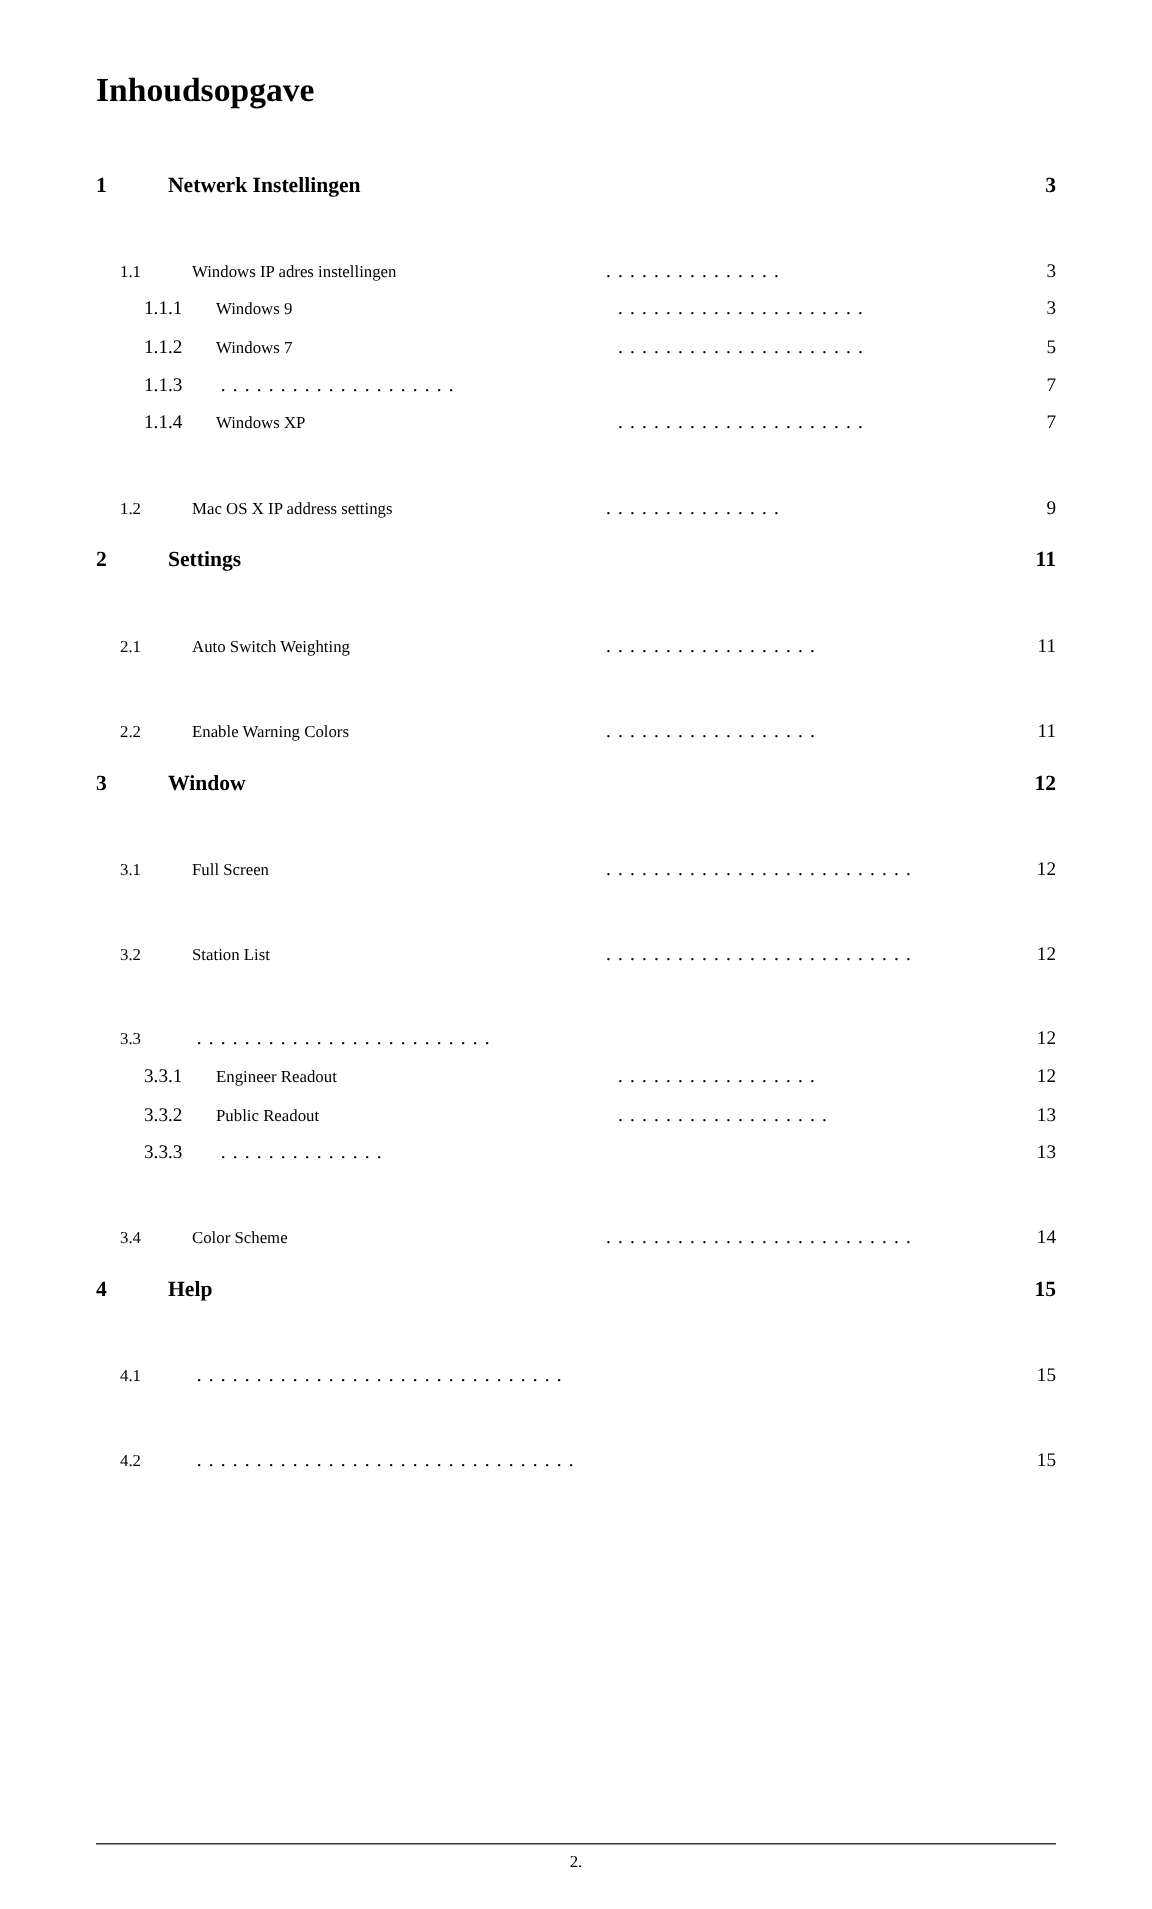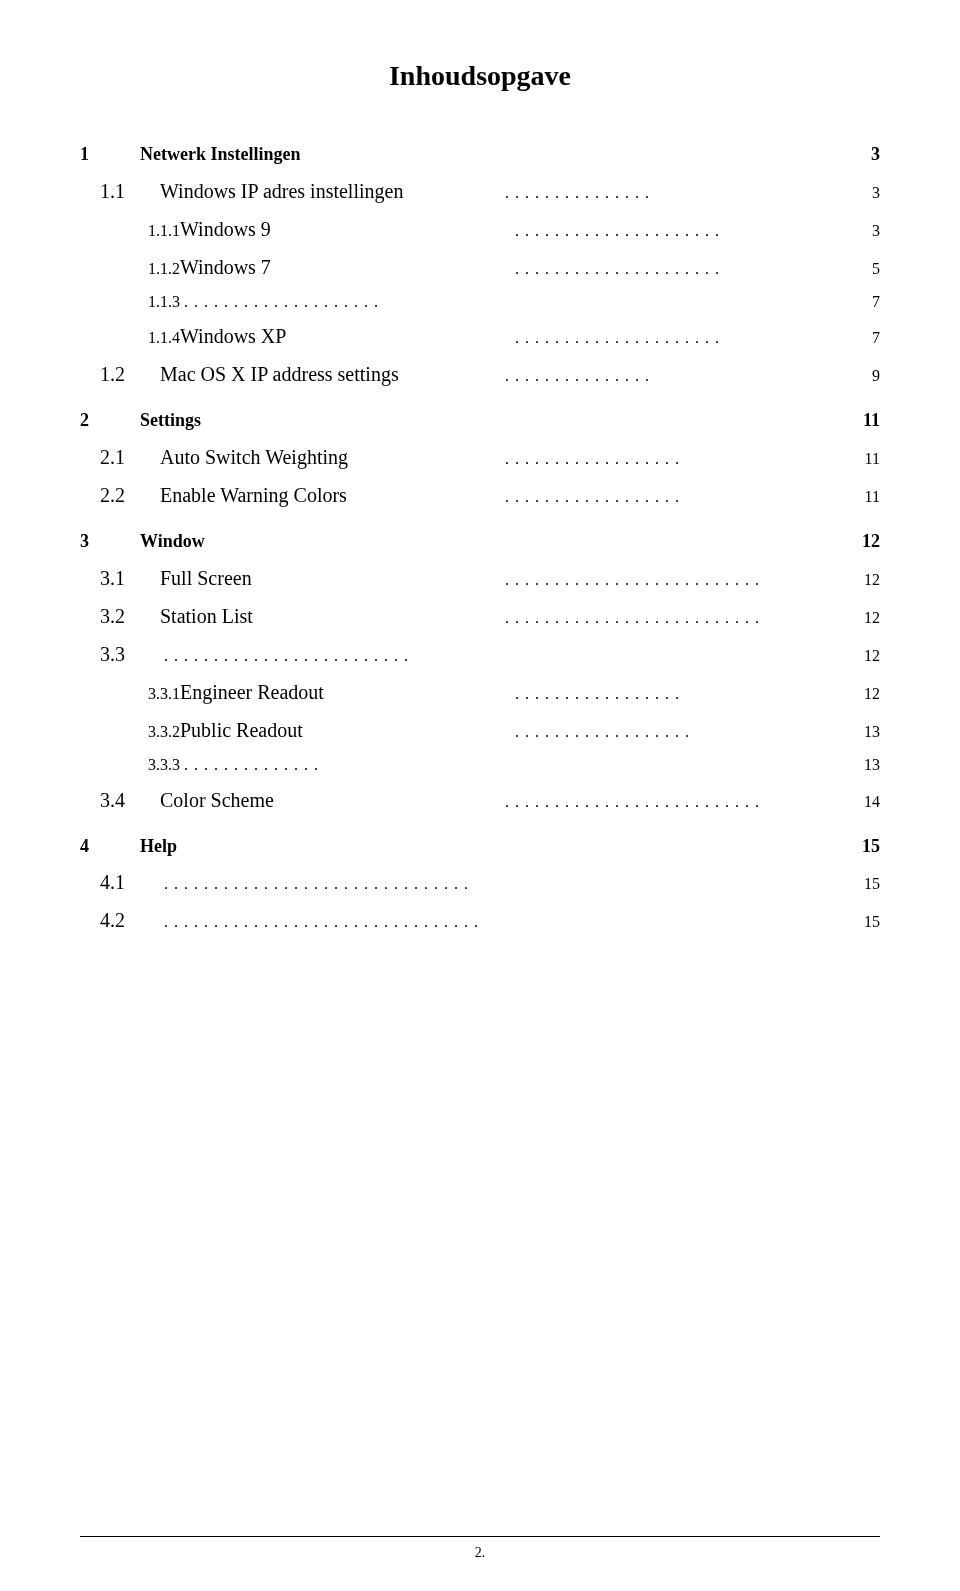--- a/index.html
+++ b/index.html
@@ -17,21 +17,20 @@
       min-height: 1591px;
       padding: 60px 80px 80px 80px;
       position: relative;
     }
 
     .page-title {
       font-size: 28px;
       font-weight: bold;
       margin-bottom: 48px;
       font-family: Georgia, serif;
-      text-align: center;
     }
 
     .toc-container {
       width: 100%;
     }
 
     .toc-section {
       margin-bottom: 4px;
     }
 
@@ -43,35 +42,35 @@
     }
 
     .toc-number {
       min-width: 60px;
       font-size: 16px;
       flex-shrink: 0;
     }
 
     .toc-number-sub {
       min-width: 80px;
-      font-size: 20px;
+      font-size: 14px;
       flex-shrink: 0;
       padding-left: 20px;
+      margin-top: 42px;
     }
 
     .toc-number-subsub {
       min-width: 100px;
       font-size: 16px;
       flex-shrink: 0;
       padding-left: 40px;
-      text-align: right;
     }
 
     .toc-label {
-      font-size: 20px;
+      font-size: 14px;
       flex: 1;
     }
 
     .toc-dots {
       flex: 1;
       overflow: hidden;
       font-size: 16px;
       letter-spacing: 1px;
       margin: 0 4px;
       white-space: nowrap;

